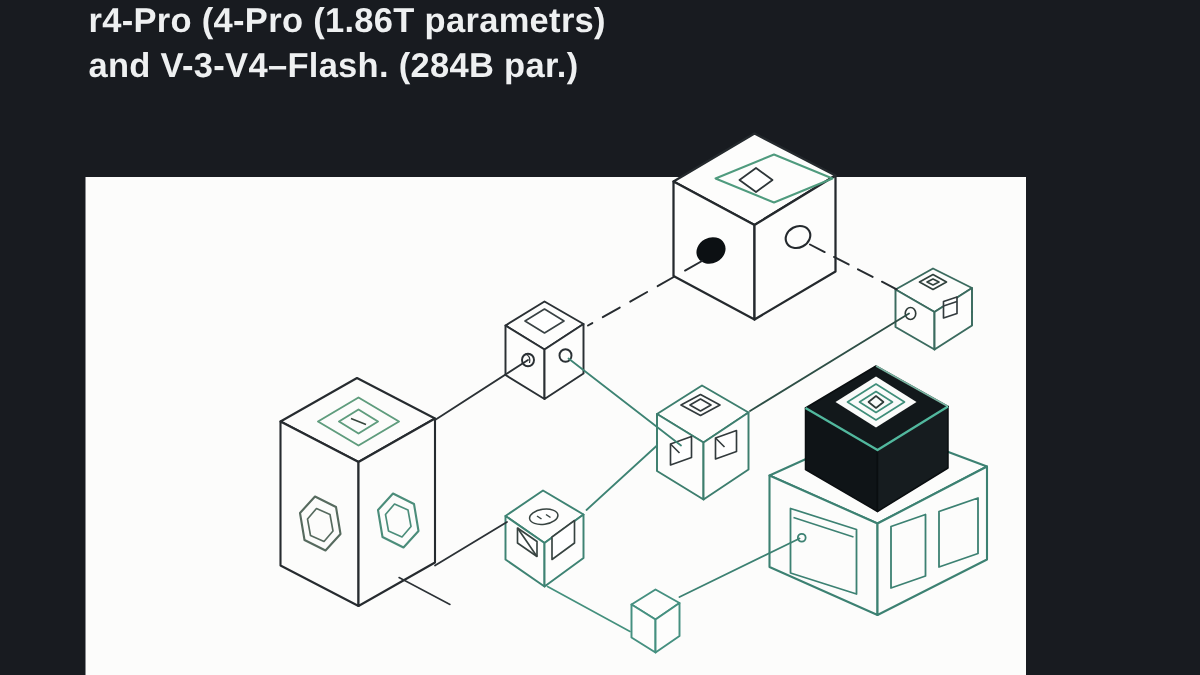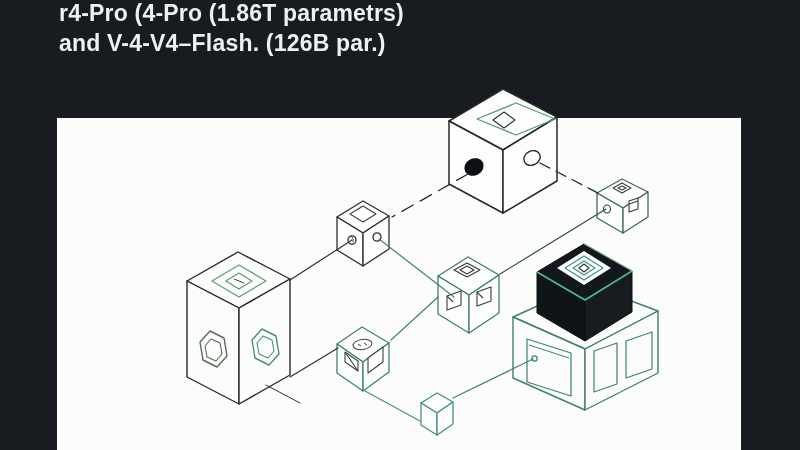--- a/index.html
+++ b/index.html
@@ -1,18 +1,18 @@
 <!DOCTYPE html>
 <html><head>
 <meta charset="utf-8">
 <style>
   html, body { margin: 0; padding: 0; background: #181b20; }
   .stage {
     position: relative;
-    width: 800px; height: 450px;
+    width: 684px; height: 450px;
     overflow: hidden;
     background: #181b20;
     font-family: "Liberation Sans", "DejaVu Sans", sans-serif;
   }
   .diagram-svg { position: absolute; left: 0; top: 0; }
   .header {
     position: absolute;
     left: 59px; top: -2px;
     color: #eef0f1;
     font-size: 23px;
@@ -23,21 +23,21 @@
     white-space: nowrap;
   }
 </style>
 </head>
 <body>
 
 <div class="stage">
 
   <div class="header">
     <div>r4-Pro (4-Pro (1.86T parametrs)</div>
-    <div>and V-4-V4–Flash. (126B par.)</div>
+    <div>and V-3-V4–Flash. (284B par.)</div>
   </div>
 
   <svg class="diagram-svg" width="800" height="450" viewBox="0 0 800 450">
 
     <rect x="0" y="0" width="800" height="450" fill="#181b20"></rect>
     <rect x="57" y="118" width="684" height="332" fill="#fcfcfb"></rect>
 
     <g stroke="#262b2f" stroke-width="1.4" fill="#fcfcfb" stroke-linejoin="round">
       <polygon points="238,252 187,281 239,308 290,279"></polygon>
       <polygon points="187,281 239,308 239,404 187,377"></polygon>

